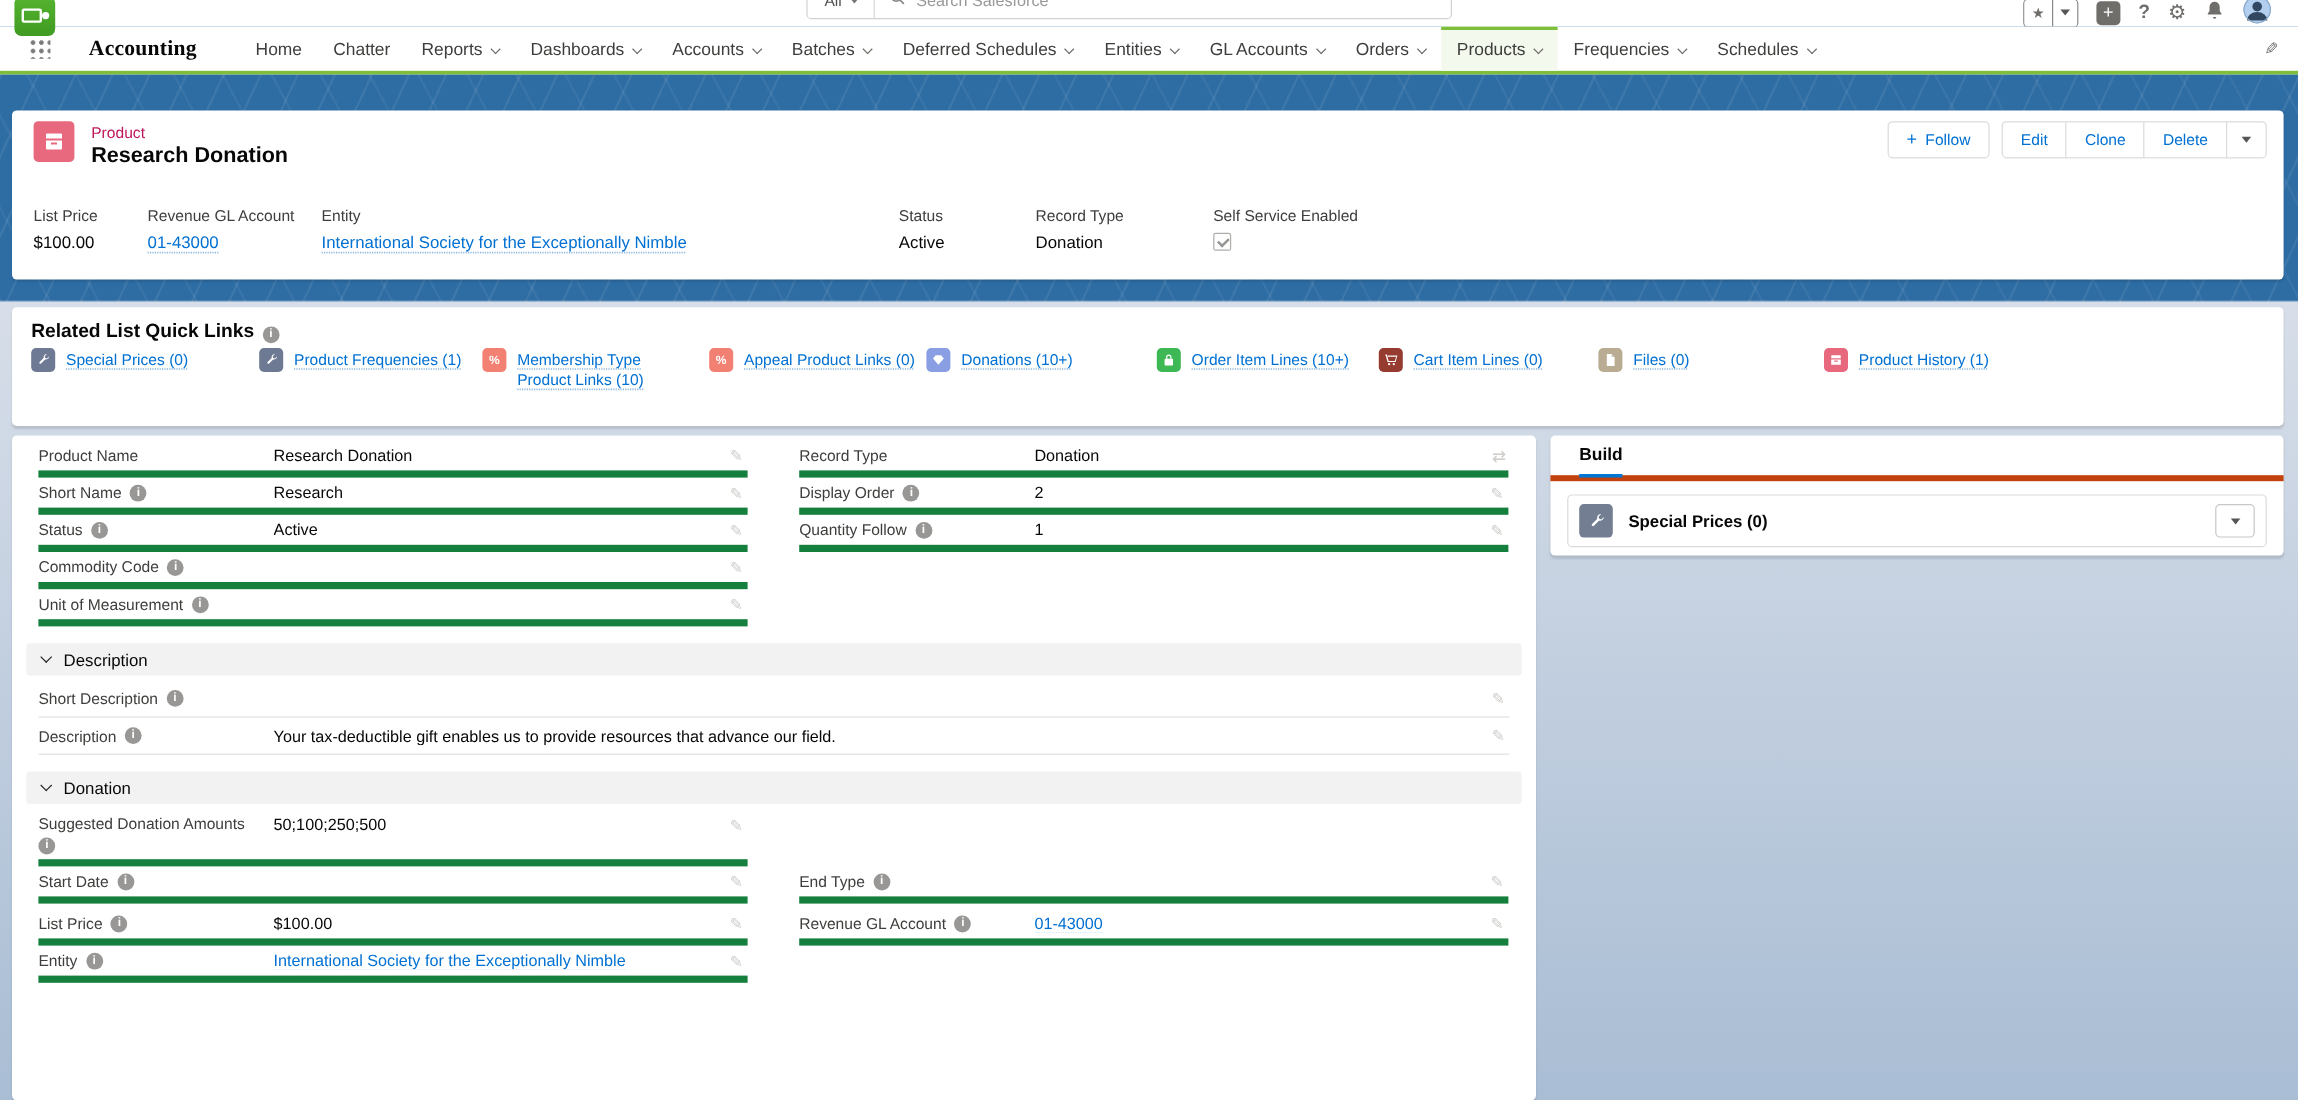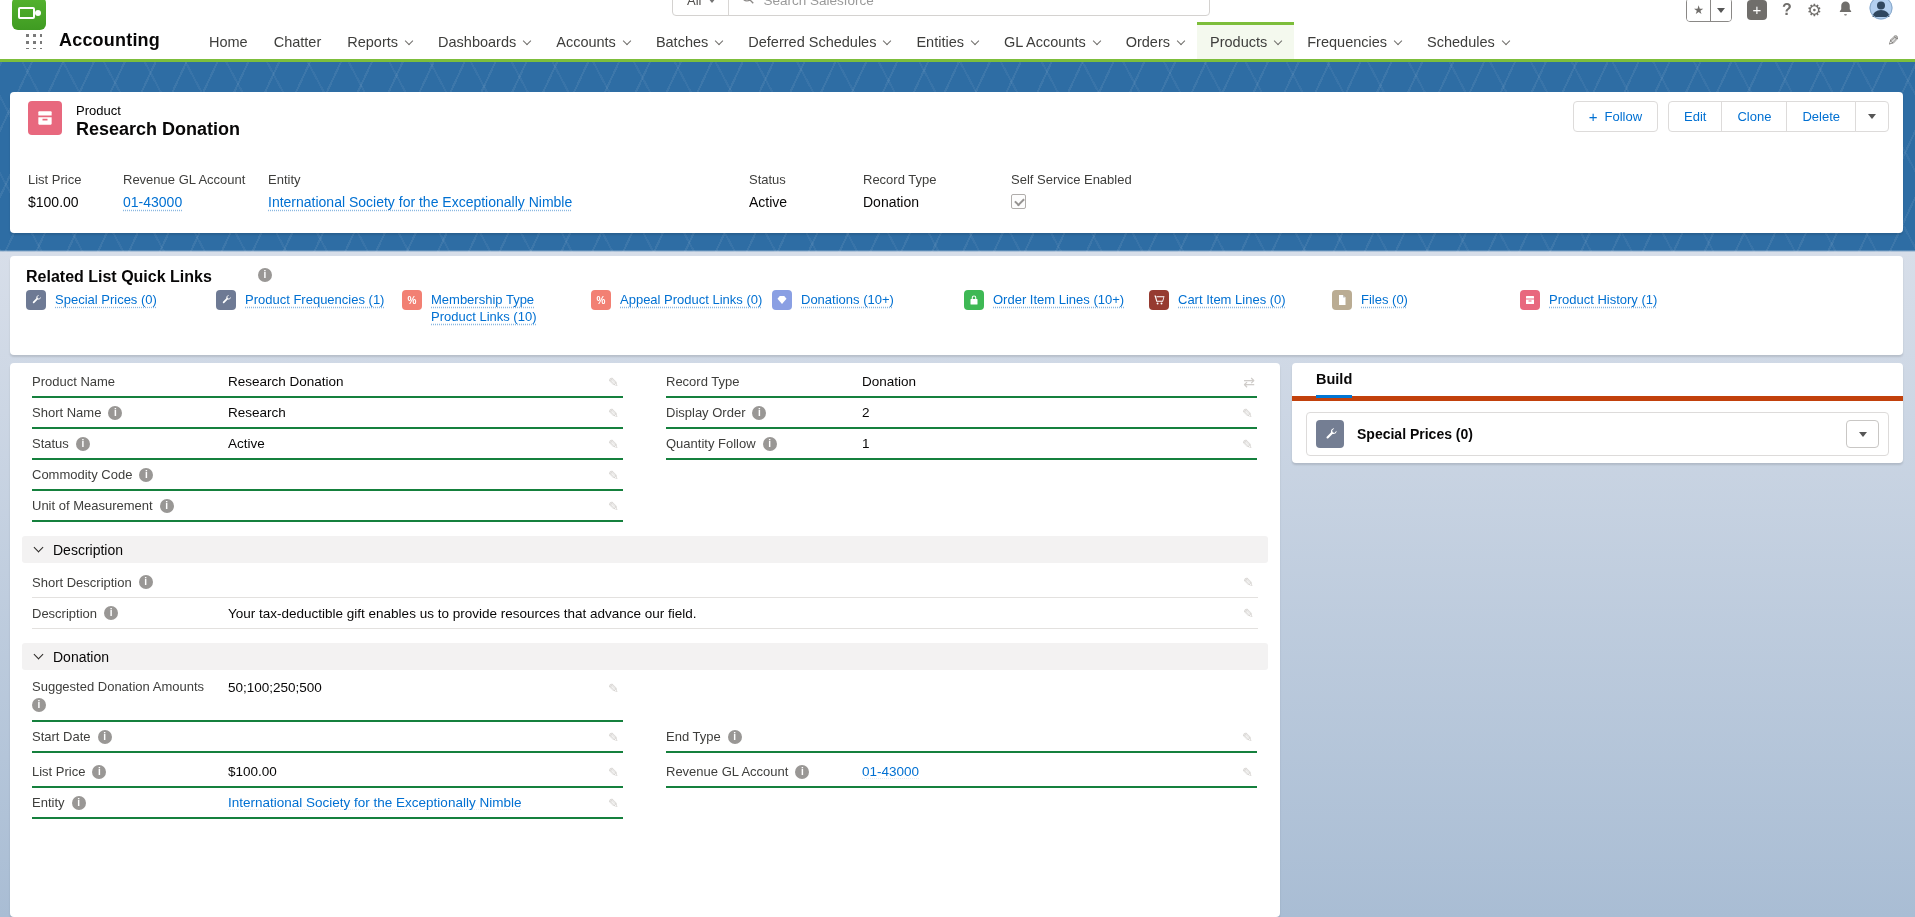--- a/index.html
+++ b/index.html
@@ -32,75 +32,75 @@
   
   .appicon{position:absolute;left:12px;top:-3px;width:34px;height:33px;border-radius:6px;z-index:7;
     background:linear-gradient(180deg,#55b32f,#3f9b22);}
   .appicon .cam{position:absolute;left:6px;top:10px;width:17px;height:12px;border:2px solid #fff;border-radius:2px;}
   .appicon .lens{position:absolute;right:5px;top:13px;width:6px;height:6px;border-radius:50%;background:#fff;}
   
   .navbar{position:absolute;top:22px;left:0;width:100%;height:40px;background:#fff;z-index:5;
     border-bottom:3px solid #7dbe3b;display:flex;align-items:center;}
   .waffle{width:18px;height:17px;margin-left:24px;cursor:pointer;
     background-image:radial-gradient(circle,#7a7a7a 1.7px,transparent 1.9px);background-size:7px 7px;}
-  .appname{font-size:18px;font-weight:700;margin-left:17px;letter-spacing:.2px;}
+  .appname{font-size:18px;font-weight:700;margin-left:32px;letter-spacing:.2px;font-family:Liberation Serif, serif;}
   .navtabs{display:flex;margin-left:36px;height:100%;}
   .navtab{display:flex;align-items:center;padding:0 13px;font-size:14.5px;color:#3e3e3c;cursor:pointer;
     border-top:3px solid transparent;}
   .navtab.active{border-top:3px solid #7dbe3b;background:#f4f9ee;}
   .chev{display:inline-block;width:6px;height:6px;border-right:1.4px solid #706e6b;border-bottom:1.4px solid #706e6b;
     transform:rotate(45deg);margin-left:8px;margin-top:-3px;}
   .navpencil{position:absolute;right:16px;top:10px;color:#706e6b;font-size:14px;transform:rotate(90deg);}
   
   .card{position:absolute;background:#fff;border-radius:4px;box-shadow:0 2px 2px rgba(0,0,0,.12);}
   
   #rec-card{left:10px;top:92px;width:1893px;height:141px;}
   .recicon{position:absolute;left:18px;top:9px;width:34px;height:34px;border-radius:4px;background:#e8687e;
     display:flex;align-items:center;justify-content:center;}
-  .rec-entity{position:absolute;left:66px;top:11px;font-size:13px;color:#000000;}
+  .rec-entity{position:absolute;left:66px;top:11px;font-size:13px;color:#be185d;}
   .rec-title{position:absolute;left:66px;top:27px;font-size:18px;font-weight:700;color:#080707;}
   .actions{position:absolute;right:14px;top:9px;display:flex;gap:10px;}
   .btn{height:31px;border:1px solid #dddbda;background:#fff;border-radius:4px;color:#0070d2;
     font-size:13px;display:flex;align-items:center;padding:0 15px;cursor:pointer;white-space:nowrap;}
   .btn .plus{font-size:15px;margin-right:7px;margin-top:-1px;}
   .btngroup{display:flex;}
   .btngroup .btn{border-radius:0;margin-left:-1px;}
   .btngroup .btn:first-child{border-radius:4px 0 0 4px;margin-left:0;}
   .btngroup .btn.caretbtn{border-radius:0 4px 4px 0;width:34px;padding:0;justify-content:center;}
   .dcaret{width:0;height:0;border-left:4px solid transparent;border-right:4px solid transparent;border-top:5px solid #565656;}
   .hl{position:absolute;left:18px;top:80px;display:flex;}
   .hlcol{padding-right:12px;}
   .hllabel{font-size:13px;color:#3e3e3c;margin-bottom:7px;}
   .hlvalue{font-size:14px;color:#080707;}
   a.slink{color:#0070d2;text-decoration:underline dotted;text-decoration-color:#8ab7e0;text-underline-offset:3px;cursor:pointer;}
   .cb{width:15px;height:15px;border:1px solid #b0adab;border-radius:2px;background:#fdfdfd;position:relative;margin-top:1px;}
   .cb::after{content:"";position:absolute;left:3px;top:3px;width:7px;height:4px;
     border-left:2px solid #969492;border-bottom:2px solid #969492;transform:rotate(-45deg);}
   
   #ql-card{left:10px;top:256px;width:1893px;height:99px;}
-  .qltitle{position:absolute;left:16px;top:12px;font-size:16px;font-weight:700;display:flex;align-items:flex-start;gap:39px;}
+  .qltitle{position:absolute;left:16px;top:12px;font-size:16px;font-weight:700;display:flex;align-items:flex-end;}
   .info{display:inline-block;width:14px;height:14px;border-radius:50%;background:#999795;color:#fff;
     font-size:10px;line-height:14px;text-align:center;font-weight:700;margin-left:7px;flex:0 0 14px;font-style:normal;}
   .ql{position:absolute;top:34px;display:flex;gap:9px;align-items:flex-start;cursor:pointer;}
   .qlicon{width:20px;height:20px;border-radius:4px;display:flex;align-items:center;justify-content:center;flex:0 0 20px;
     color:#fff;font-size:10px;font-weight:700;}
   .qltext{font-size:13px;color:#0070d2;line-height:17px;text-decoration:underline dotted;
     text-decoration-color:#8ab7e0;text-underline-offset:3px;margin-top:1px;}
   .qltext.wrap{display:inline-block;width:118px;}
   .ic-slate{background:#6e7a94;} .ic-salmon{background:#f28073;} .ic-peri{background:#8a9fe3;}
   .ic-green{background:#3eb854;} .ic-maroon{background:#963b30;} .ic-tan{background:#baac93;} .ic-pink{background:#e8687e;}
   
   #main-card{left:10px;top:363px;width:1270px;height:554px;border-radius:4px;}
   .mtabs{display:flex;height:38px;border-bottom:1px solid #dddbda;padding-left:8px;}
   .mtab{display:flex;align-items:center;padding:0 19px;font-size:14.5px;color:#444;cursor:pointer;position:relative;}
   .mtab.active{font-weight:700;color:#080707;}
   .mtab.active::after{content:"";position:absolute;left:12px;right:12px;bottom:-1px;height:3px;background:#0176d3;}
   .formcols{display:flex;gap:43px;padding:4px 22px 0 22px;}
   .fcol{width:591px;}
-  .frow{position:relative;display:flex;align-items:center;height:31px;border-bottom:2px solid #15803d;}
+  .frow{position:relative;display:flex;align-items:center;height:31px;border-bottom:6px solid #15803d;}
   .frow.tall{height:48px;align-items:flex-start;padding-top:5px;}
   .frow.nob{border-bottom:none;}
   .flabel{flex:0 0 196px;font-size:13px;color:#3e3e3c;display:flex;align-items:center;padding-right:12px;}
   .flabel.stack{display:block;}
   .flabel.stack .info{margin-left:0;margin-top:4px;display:block;}
   .fvalue{font-size:13.5px;color:#080707;padding-right:34px;white-space:nowrap;overflow:hidden;}
   .pencil{position:absolute;right:4px;top:50%;transform:translateY(-50%);color:#cfccc9;font-size:13px;cursor:pointer;}
   .frow.tall .pencil{top:14px;}
   .rt-icon{position:absolute;right:2px;top:50%;transform:translateY(-50%);color:#cfccc9;font-size:14px;cursor:pointer;}
   .section-bar{margin:14px 12px 0 12px;height:27px;background:#f3f2f2;border-radius:3px;display:flex;

